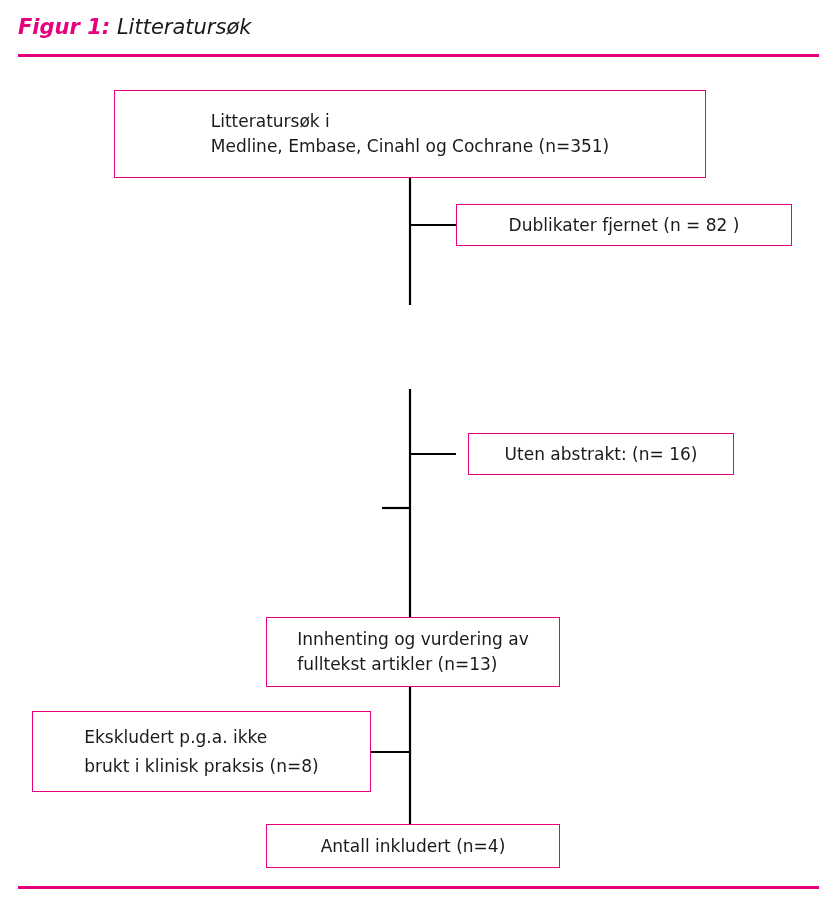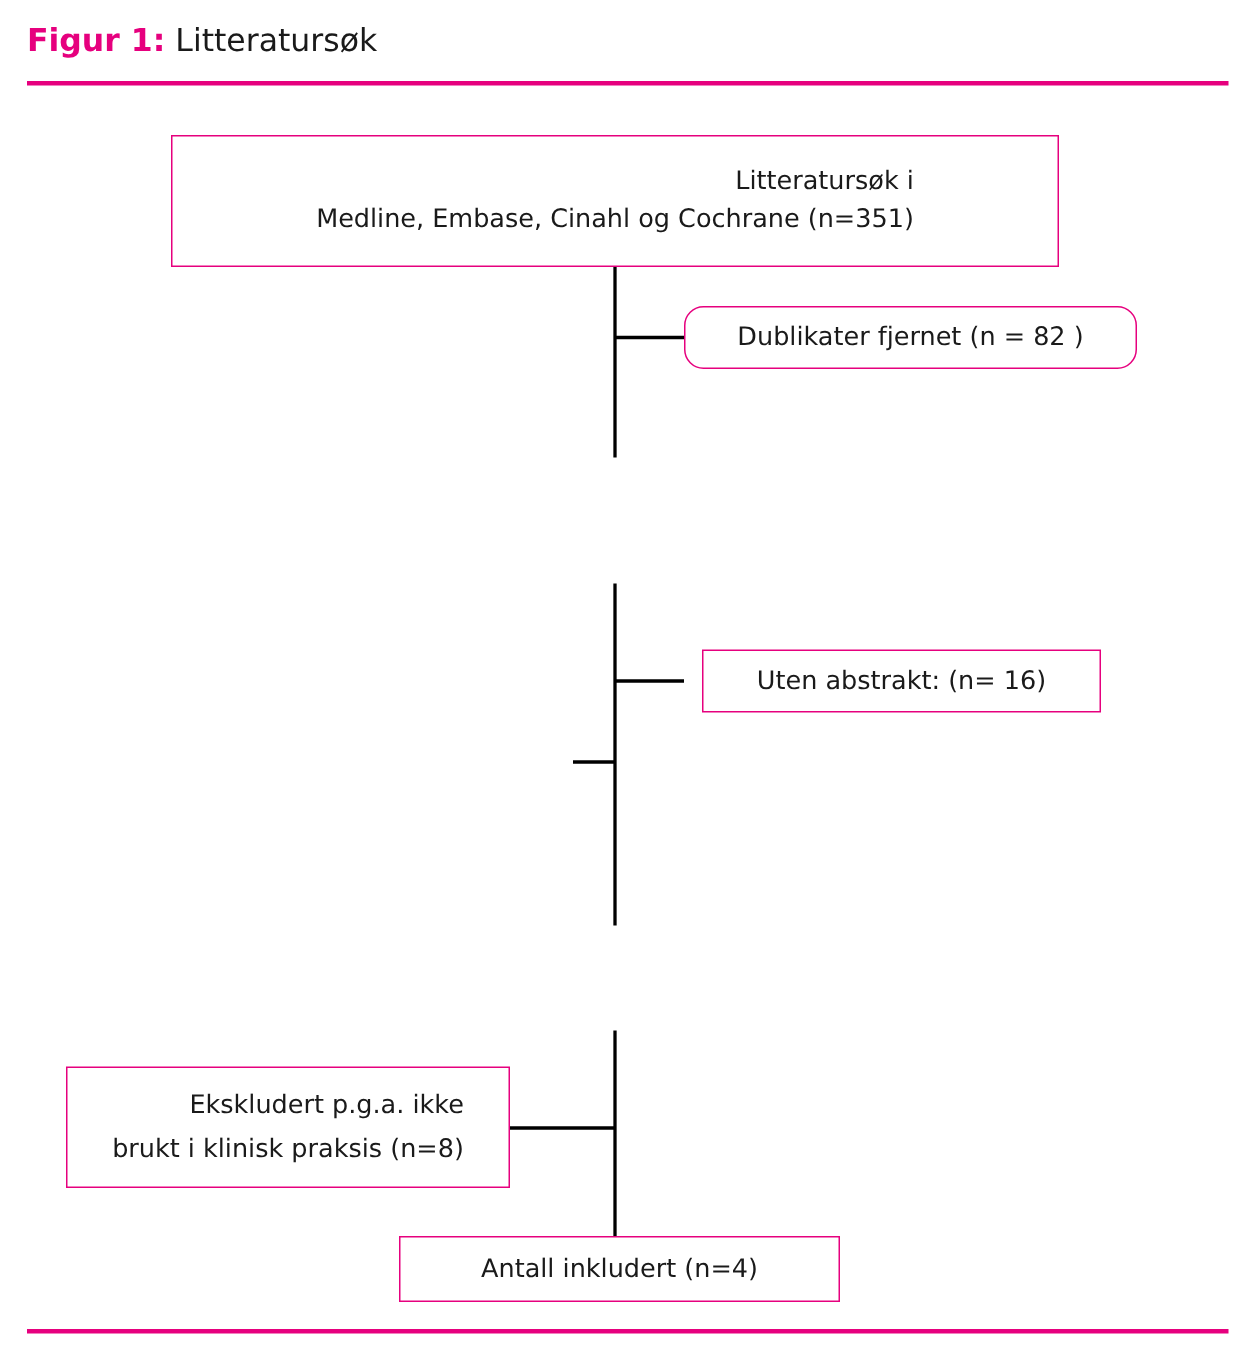--- a/index.html
+++ b/index.html
@@ -18,20 +18,21 @@
 
   
   .header {
     position: absolute;
     left: 18px;
     top: 14px;
     width: 800px;
     font-size: 21px;
     line-height: 26px;
     white-space: nowrap;
+    font-style: italic;
   }
   .header .fig-label {
     color: #e6007e;
     font-weight: bold;
   }
   .header .fig-title {
     color: #1a1a1a;
     font-weight: normal;
   }
   .rule-top {
@@ -69,38 +70,38 @@
   }
 
   .box {
     position: absolute;
     box-sizing: border-box;
     border: 1.6px solid #e6007e;
     background: #ffffff;
     display: flex;
     align-items: center;
     justify-content: center;
-    text-align: right;
+    text-align: left;
     font-size: 17px;
     line-height: 25px;
     color: #1a1a1a;
     padding: 4px 8px;
     white-space: pre-line;
   }
 
   
   #box-search      { left: 114px; top: 90px;  width: 592px; height: 88px; }
-  #box-duplicates  { left: 456px; top: 204px; width: 302px; height: 42px; border-radius: 13px; }
+  #box-duplicates  { left: 456px; top: 204px; width: 336px; height: 42px; }
   #box-screening   { left: 194px; top: 305px; width: 436px; height: 84px; }
   #box-noabstract  { left: 456px; top: 433px; width: 266px; height: 42px; margin-left: 12px; }
   #box-excluded1   { left: 31px;  top: 444px; width: 351px; height: 131px;
                      line-height: 29px; }
   #box-fulltext    { left: 266px; top: 617px; width: 294px; height: 70px; }
-  #box-excluded2   { left: 32px;  top: 711px; width: 296px; height: 81px;
-                     line-height: 29px; margin-left: 12px; }
+  #box-excluded2   { left: 32px;  top: 711px; width: 339px; height: 81px;
+                     line-height: 29px; }
   #box-included    { left: 266px; top: 824px; width: 294px; height: 44px; }
 </style>
 </head>
 <body>
 
 <div class="header">
   <span class="fig-label">Figur 1:</span>
   <span class="fig-title">Litteratursøk</span>
 </div>
 <div class="rule-top"></div>
@@ -129,19 +130,21 @@
 
   <div class="box" id="box-search">Litteratursøk i
 Medline, Embase, Cinahl og Cochrane (n=351)</div>
 
   <div class="box" id="box-duplicates">Dublikater fjernet (n = 82 )</div>
 
 
   <div class="box" id="box-noabstract">Uten abstrakt: (n= 16)</div>
 
 
+  <div class="box" id="box-fulltext">Innhenting og vurdering av
+fulltekst artikler (n=13)</div>
 
   <div class="box" id="box-excluded2">Ekskludert p.g.a. ikke
 brukt i klinisk praksis (n=8)</div>
 
   <div class="box" id="box-included">Antall inkludert (n=4)</div>
 
 </div>
 
 </body></html>

